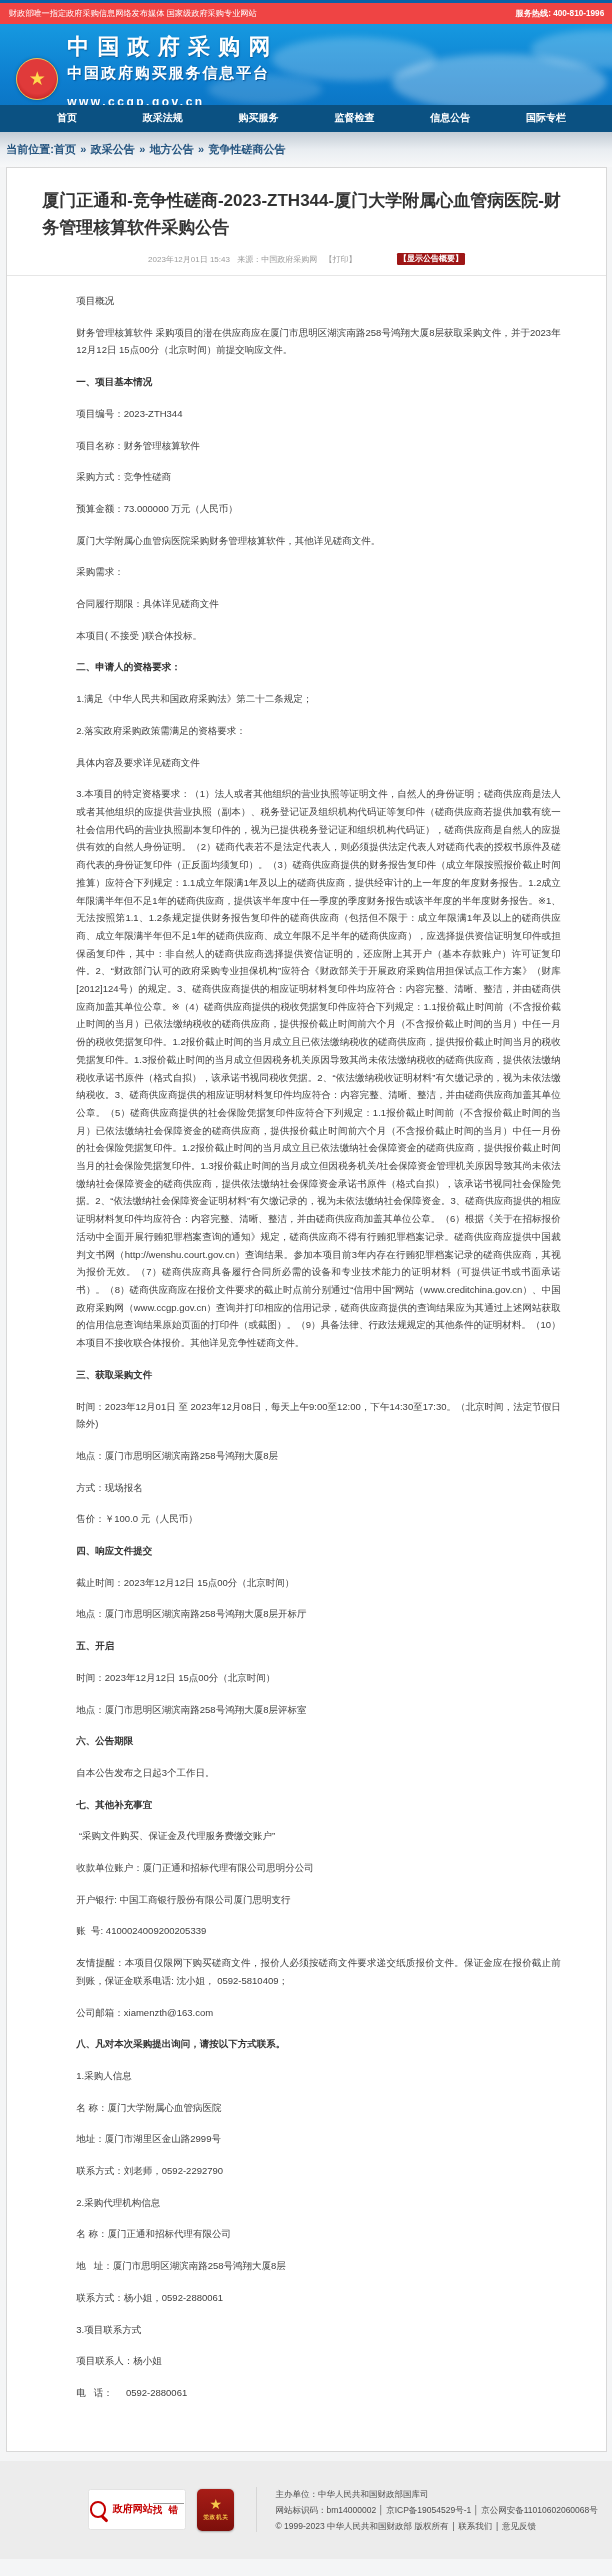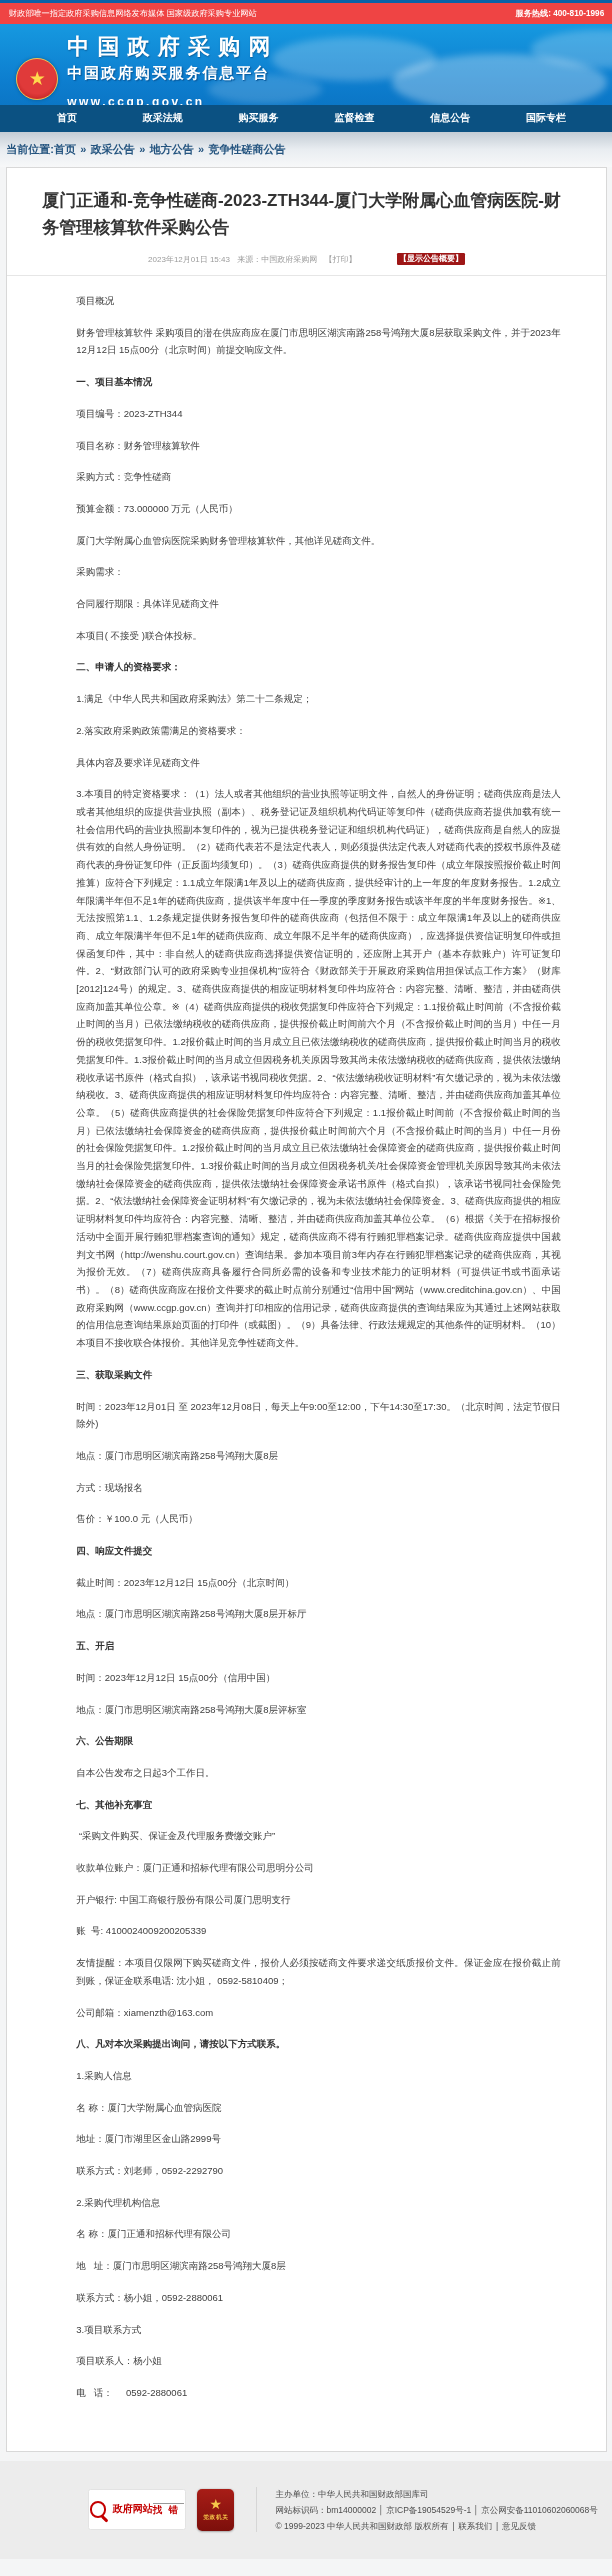--- a/index.html
+++ b/index.html
@@ -143,21 +143,21 @@
       <p class="">3.本项目的特定资格要求：（1）法人或者其他组织的营业执照等证明文件，自然人的身份证明；磋商供应商是法人或者其他组织的应提供营业执照（副本）、税务登记证及组织机构代码证等复印件（磋商供应商若提供加载有统一社会信用代码的营业执照副本复印件的，视为已提供税务登记证和组织机构代码证），磋商供应商是自然人的应提供有效的自然人身份证明。（2）磋商代表若不是法定代表人，则必须提供法定代表人对磋商代表的授权书原件及磋商代表的身份证复印件（正反面均须复印）。（3）磋商供应商提供的财务报告复印件（成立年限按照报价截止时间推算）应符合下列规定：1.1成立年限满1年及以上的磋商供应商，提供经审计的上一年度的年度财务报告。1.2成立年限满半年但不足1年的磋商供应商，提供该半年度中任一季度的季度财务报告或该半年度的半年度财务报告。※1、无法按照第1.1、1.2条规定提供财务报告复印件的磋商供应商（包括但不限于：成立年限满1年及以上的磋商供应商、成立年限满半年但不足1年的磋商供应商、成立年限不足半年的磋商供应商），应选择提供资信证明复印件或担保函复印件，其中：非自然人的磋商供应商选择提供资信证明的，还应附上其开户（基本存款账户）许可证复印件。2、“财政部门认可的政府采购专业担保机构”应符合《财政部关于开展政府采购信用担保试点工作方案》（财库[2012]124号）的规定。3、磋商供应商提供的相应证明材料复印件均应符合：内容完整、清晰、整洁，并由磋商供应商加盖其单位公章。※（4）磋商供应商提供的税收凭据复印件应符合下列规定：1.1报价截止时间前（不含报价截止时间的当月）已依法缴纳税收的磋商供应商，提供报价截止时间前六个月（不含报价截止时间的当月）中任一月份的税收凭据复印件。1.2报价截止时间的当月成立且已依法缴纳税收的磋商供应商，提供报价截止时间当月的税收凭据复印件。1.3报价截止时间的当月成立但因税务机关原因导致其尚未依法缴纳税收的磋商供应商，提供依法缴纳税收承诺书原件（格式自拟），该承诺书视同税收凭据。2、“依法缴纳税收证明材料”有欠缴记录的，视为未依法缴纳税收。3、磋商供应商提供的相应证明材料复印件均应符合：内容完整、清晰、整洁，并由磋商供应商加盖其单位公章。（5）磋商供应商提供的社会保险凭据复印件应符合下列规定：1.1报价截止时间前（不含报价截止时间的当月）已依法缴纳社会保障资金的磋商供应商，提供报价截止时间前六个月（不含报价截止时间的当月）中任一月份的社会保险凭据复印件。1.2报价截止时间的当月成立且已依法缴纳社会保障资金的磋商供应商，提供报价截止时间当月的社会保险凭据复印件。1.3报价截止时间的当月成立但因税务机关/社会保障资金管理机关原因导致其尚未依法缴纳社会保障资金的磋商供应商，提供依法缴纳社会保障资金承诺书原件（格式自拟），该承诺书视同社会保险凭据。2、“依法缴纳社会保障资金证明材料”有欠缴记录的，视为未依法缴纳社会保障资金。3、磋商供应商提供的相应证明材料复印件均应符合：内容完整、清晰、整洁，并由磋商供应商加盖其单位公章。（6）根据《关于在招标报价活动中全面开展行贿犯罪档案查询的通知》规定，磋商供应商不得有行贿犯罪档案记录。磋商供应商应提供中国裁判文书网（http://wenshu.court.gov.cn）查询结果。参加本项目前3年内存在行贿犯罪档案记录的磋商供应商，其视为报价无效。（7）磋商供应商具备履行合同所必需的设备和专业技术能力的证明材料（可提供证书或书面承诺书）。（8）磋商供应商应在报价文件要求的截止时点前分别通过“信用中国”网站（www.creditchina.gov.cn）、中国政府采购网（www.ccgp.gov.cn）查询并打印相应的信用记录，磋商供应商提供的查询结果应为其通过上述网站获取的信用信息查询结果原始页面的打印件（或截图）。（9）具备法律、行政法规规定的其他条件的证明材料。（10）本项目不接收联合体报价。其他详见竞争性磋商文件。</p>
       <p class="heading">三、获取采购文件</p>
       <p class="">时间：2023年12月01日 至 2023年12月08日，每天上午9:00至12:00，下午14:30至17:30。（北京时间，法定节假日除外)</p>
       <p class="">地点：厦门市思明区湖滨南路258号鸿翔大厦8层</p>
       <p class="">方式：现场报名</p>
       <p class="">售价：￥100.0 元（人民币）</p>
       <p class="heading">四、响应文件提交</p>
       <p class="">截止时间：2023年12月12日 15点00分（北京时间）</p>
       <p class="">地点：厦门市思明区湖滨南路258号鸿翔大厦8层开标厅</p>
       <p class="heading">五、开启</p>
-      <p class="">时间：2023年12月12日 15点00分（信用中国）</p>
+      <p class="">时间：2023年12月12日 15点00分（北京时间）</p>
       <p class="">地点：厦门市思明区湖滨南路258号鸿翔大厦8层评标室</p>
       <p class="heading">六、公告期限</p>
       <p class="">自本公告发布之日起3个工作日。</p>
       <p class="heading">七、其他补充事宜</p>
       <p class=""> “采购文件购买、保证金及代理服务费缴交账户”</p>
       <p class="">收款单位账户：厦门正通和招标代理有限公司思明分公司</p>
       <p class="">开户银行: 中国工商银行股份有限公司厦门思明支行</p>
       <p class="">账  号: 4100024009200205339</p>
       <p class="">友情提醒：本项目仅限网下购买磋商文件，报价人必须按磋商文件要求递交纸质报价文件。保证金应在报价截止前到账，保证金联系电话: 沈小姐， 0592-5810409；</p>
       <p class="">公司邮箱：xiamenzth@163.com</p>

